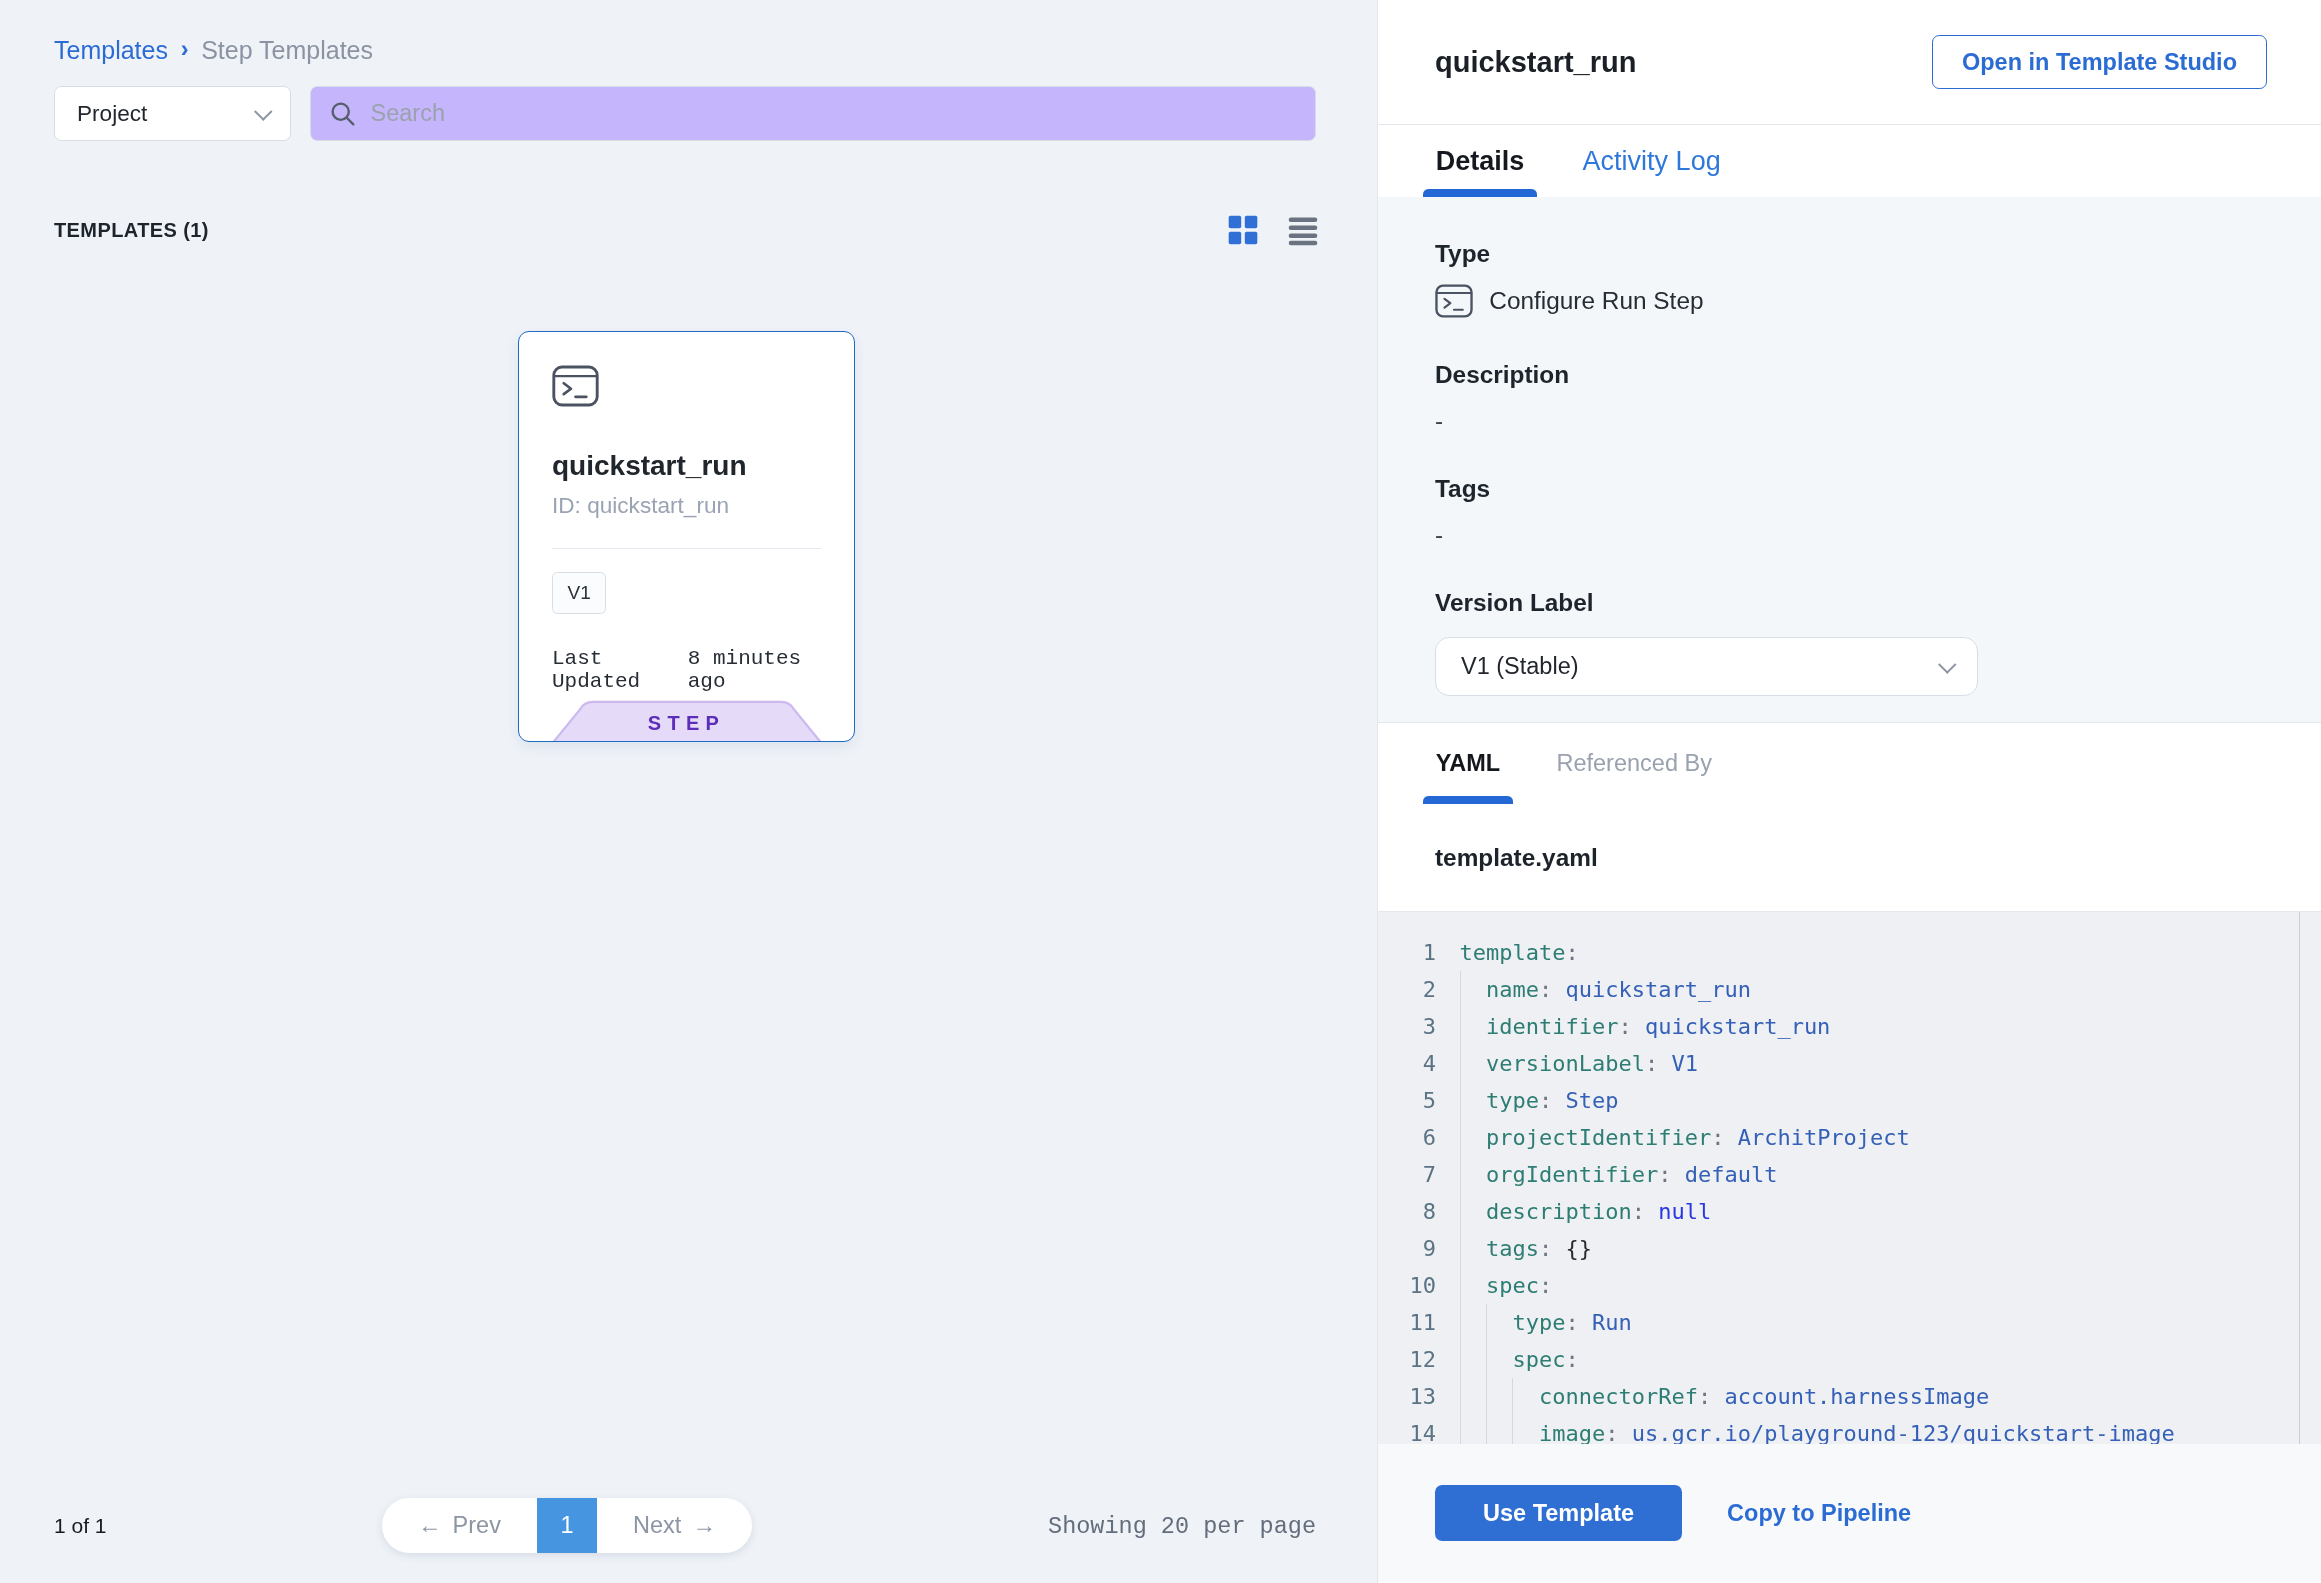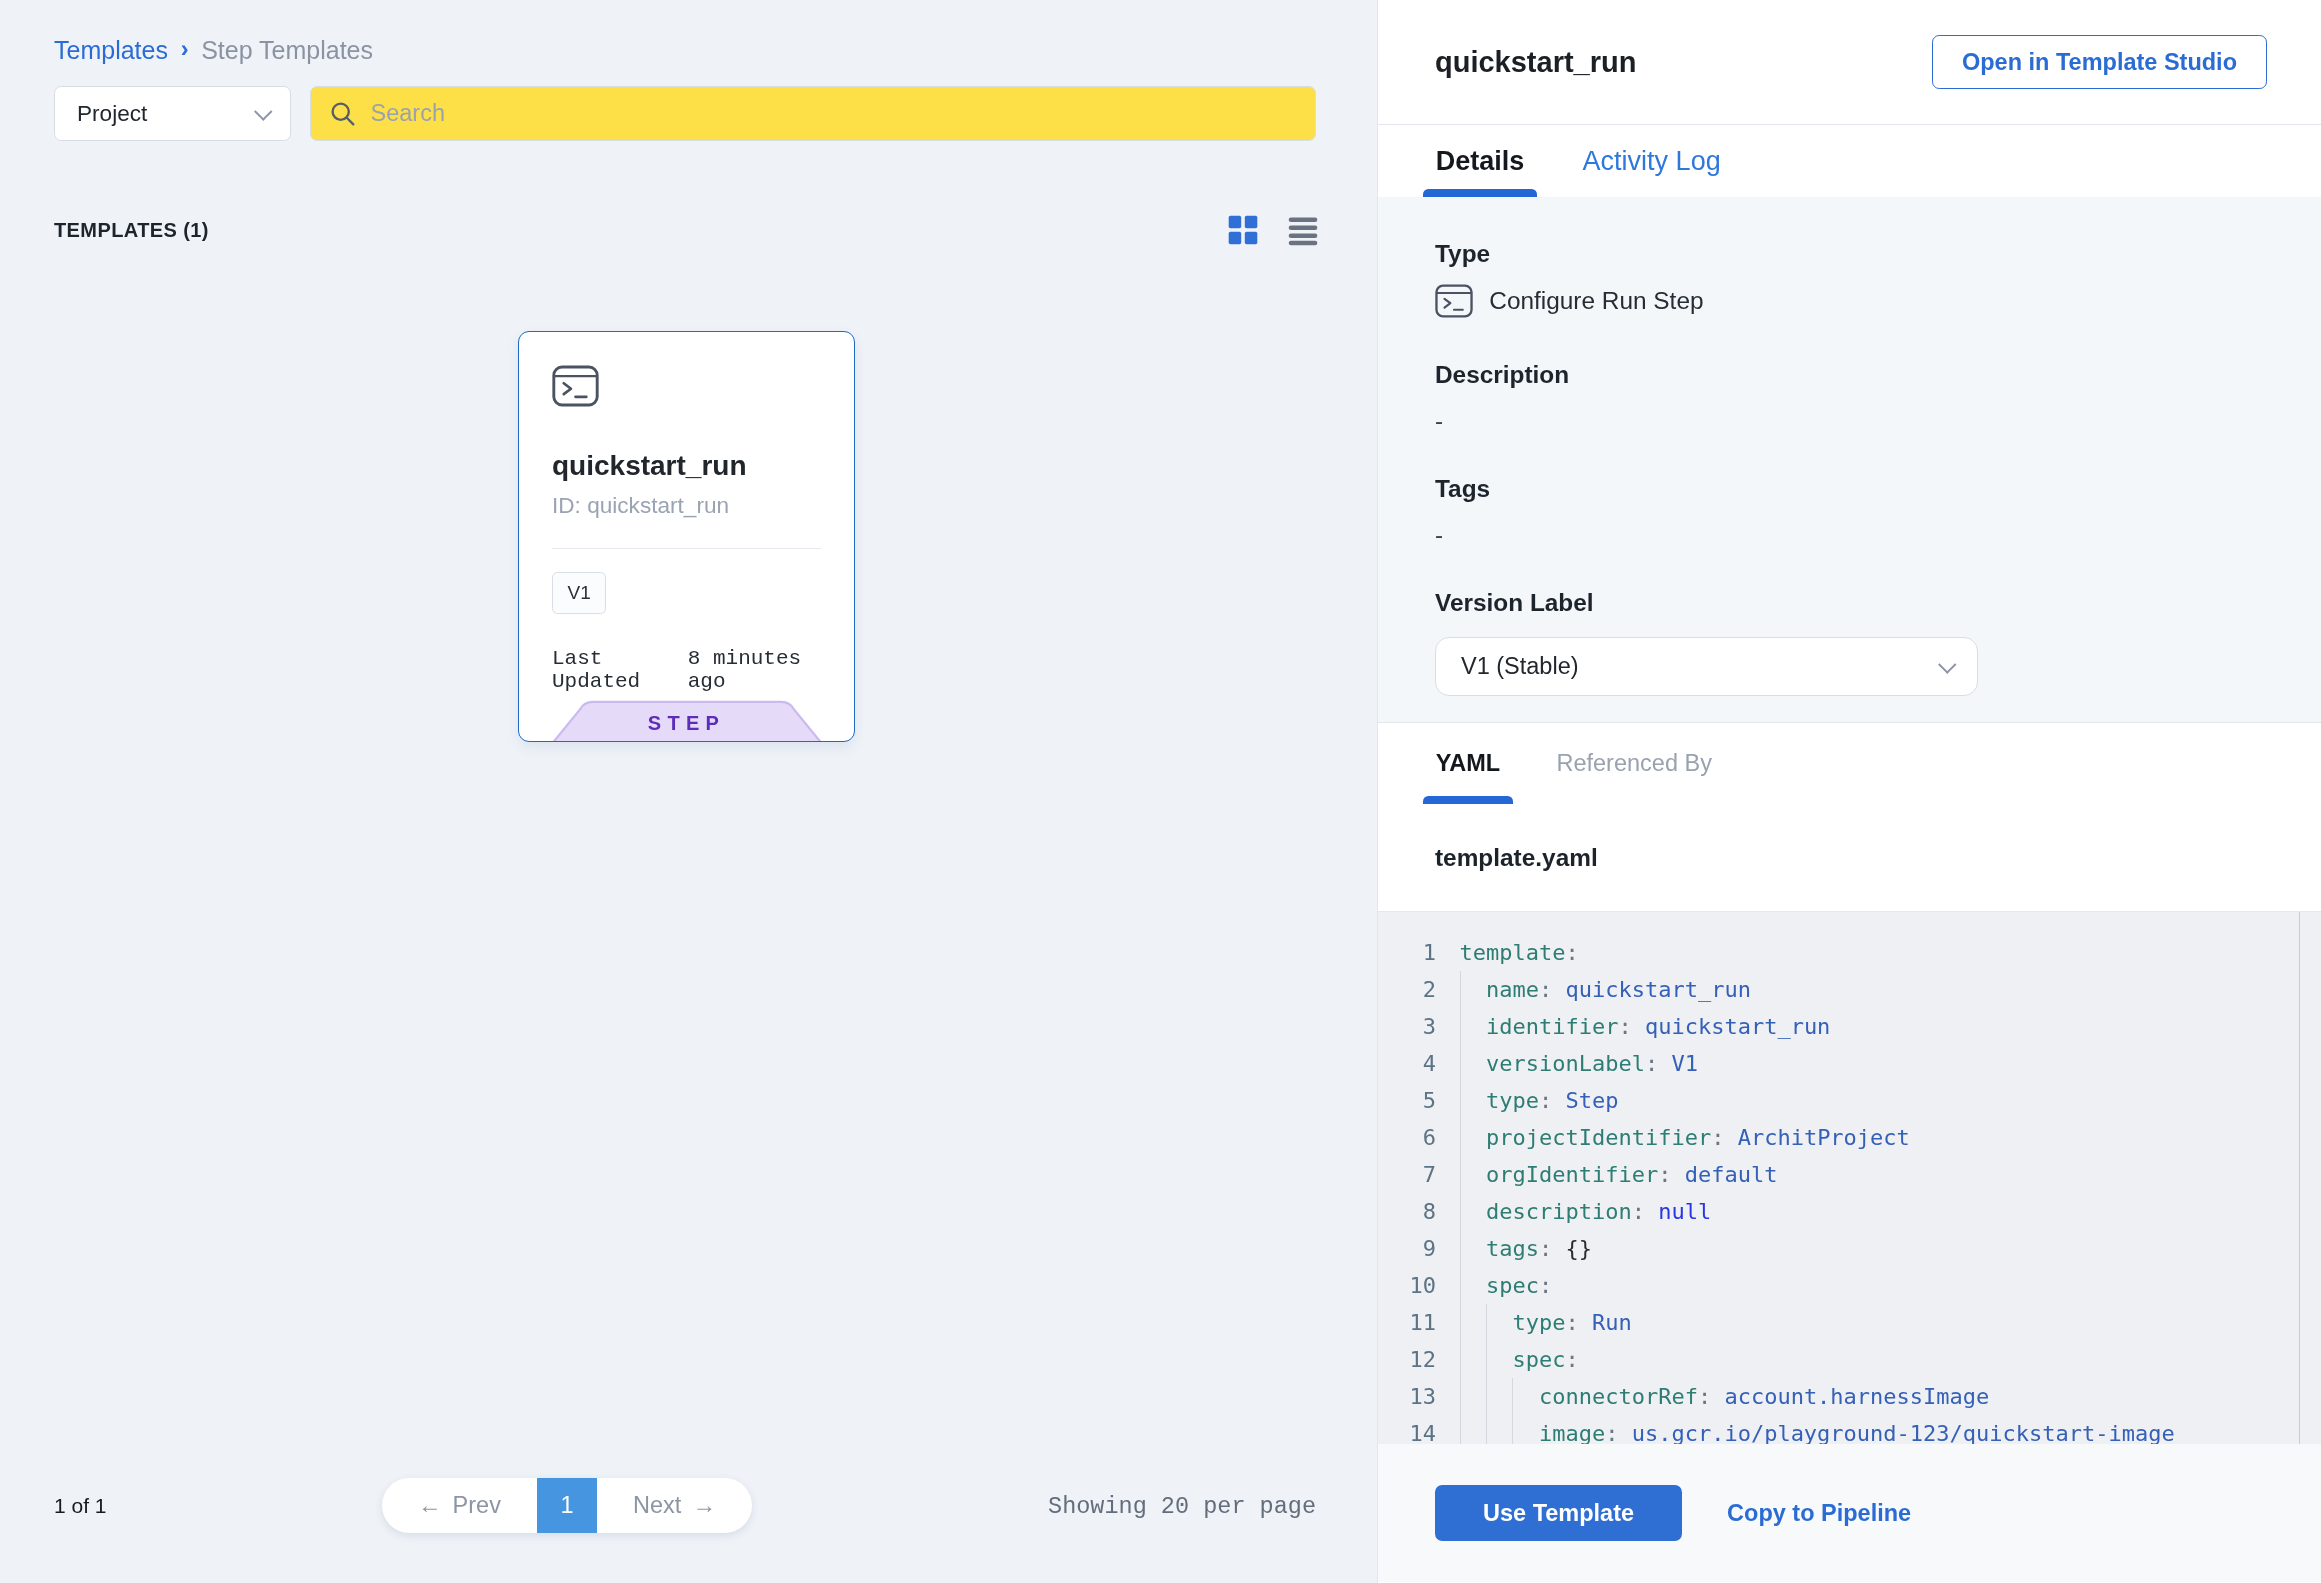--- a/index.html
+++ b/index.html
@@ -13,21 +13,21 @@
   .crumb-link { color:#2b6cd4; font-weight:500; text-decoration:none; cursor:pointer; }
   .crumb-sep { color:#2b6cd4; font-size:23.5px; font-weight:600; transform:translateY(-0.9px); }
   .crumb-current { color:#8b93a3; }
 
   .filter-row { position:absolute; left:54px; top:86px; right:61px; display:flex; gap:19px; }
   .scope-select { width:237px; height:55px; background:#fff; border:0.9px solid #d7dde5; border-radius:7.2px;
     display:flex; align-items:center; justify-content:space-between; padding:0 22px; cursor:pointer; }
   .scope-select .lbl { font-size:22.6px; color:#22272e; }
   .chev { width:12.7px; height:12.7px; border-right:2.3px solid #8d95a5; border-bottom:2.3px solid #8d95a5;
     transform:rotate(45deg) translateY(-2.7px); flex:none; }
-  .search-box { flex:1; height:55px; background:#fde047; border:0.9px solid #d7dde5; border-radius:7.2px;
+  .search-box { flex:1; height:55px; background:#c4b5fd; border:0.9px solid #d7dde5; border-radius:7.2px;
     display:flex; align-items:center; padding:0 18px; gap:14.5px;justify-content:flex-end; }
   .search-box input { border:none; outline:none; flex:1; font-size:23.5px; color:#333a42; background:transparent;
     font-family:"Liberation Sans", sans-serif; }
   .search-box input::placeholder { color:#9aa2ad; }
 
   .list-header-row { position:absolute; left:54px; right:56px; top:213px; display:flex; align-items:center; justify-content:space-between; }
   .list-count { font-size:20px; font-weight:700; letter-spacing:0.4px; color:#1d242c; }
   .view-toggles { display:flex; align-items:center; gap:25px; }
   .icon-btn { background:none; border:none; cursor:pointer; display:flex; padding:0; }
 
@@ -40,21 +40,21 @@
   .card-divider { height:0.9px; background:#e5e9ef; margin-top:29px; }
   .version-chip { display:inline-block; margin-top:23.5px; padding:9px 14.5px; font-size:19px; color:#2a3039;
     background:#fbfcfd; border:0.9px solid #d8dee6; border-radius:5.4px; }
   .updated-row { margin-top:33px; font-size:21px; color:#272d35; display:flex; gap:12.7px;font-family:Liberation Mono, monospace; }
   .ribbon { position:absolute; left:50%; bottom:-1.8px; transform:translateX(-50%); width:271px; height:43px; }
   .ribbon svg { position:absolute; inset:0; }
   .ribbon .ribbon-label { position:absolute; inset:0; display:flex; align-items:center; justify-content:center;
     font-size:20px; font-weight:700; letter-spacing:6.3px; color:#5b2db8; padding-top:5.4px; }
 
   
-  .pagination-row { position:absolute; left:0; right:0; bottom:50px; height:55px; }
+  .pagination-row { position:absolute; left:0; right:0; bottom:30px; height:55px; }
   .page-summary { position:absolute; left:54px; top:50%; transform:translateY(-50%); font-size:21px; color:#161b21; }
   .pager { position:absolute; left:382px; top:0; width:370px; height:55px; background:#fff; border-radius:28px;
     box-shadow:0 2.7px 9px rgba(40,60,100,0.12); display:flex; overflow:hidden; align-items:stretch; }
   .pager-btn { flex:1; border:none; background:none; color:#8c95a3; font-size:23.5px; cursor:pointer;
     display:flex; align-items:center; justify-content:center; gap:11px; font-family:"Liberation Sans", sans-serif; }
   .pager-current { width:60px; flex:none; background:#4695e0; color:#fff; font-size:23.5px;
     display:flex; align-items:center; justify-content:center; }
   .per-page { position:absolute; right:61px; top:50%; transform:translateY(-50%); font-size:23.5px; color:#646d7c;font-family:Liberation Mono, monospace; }
 
   

